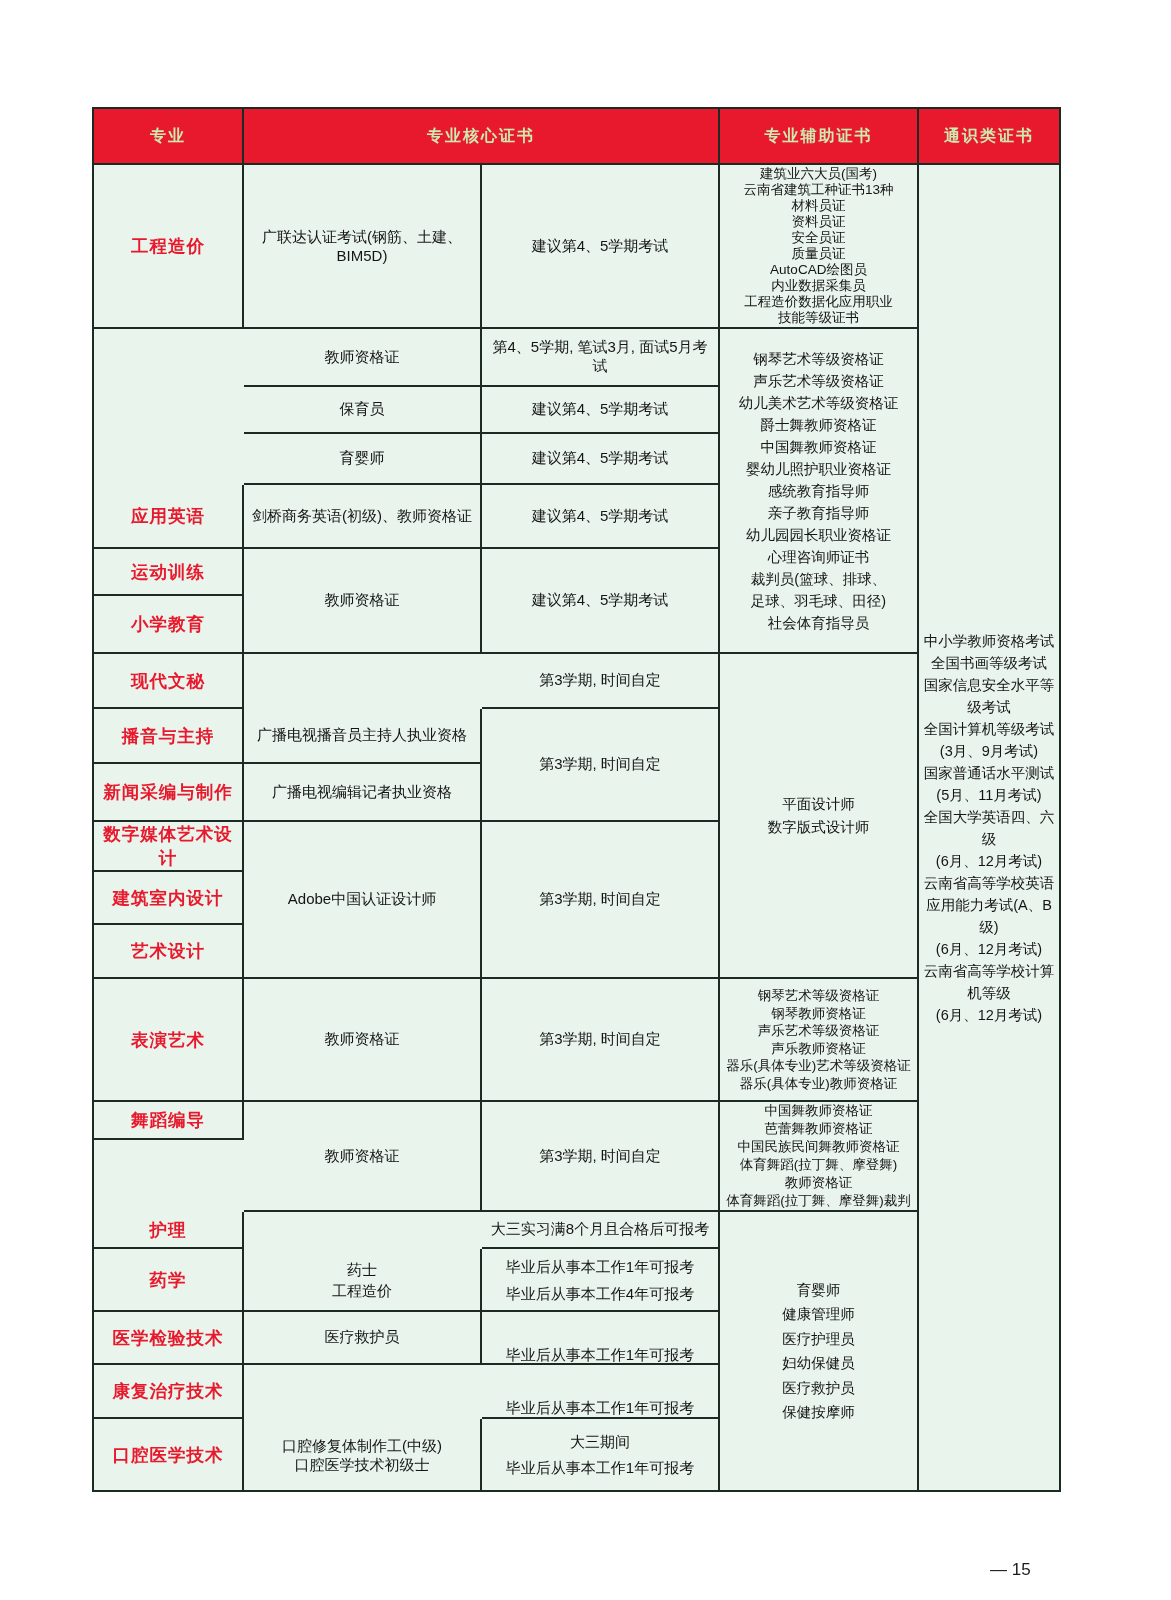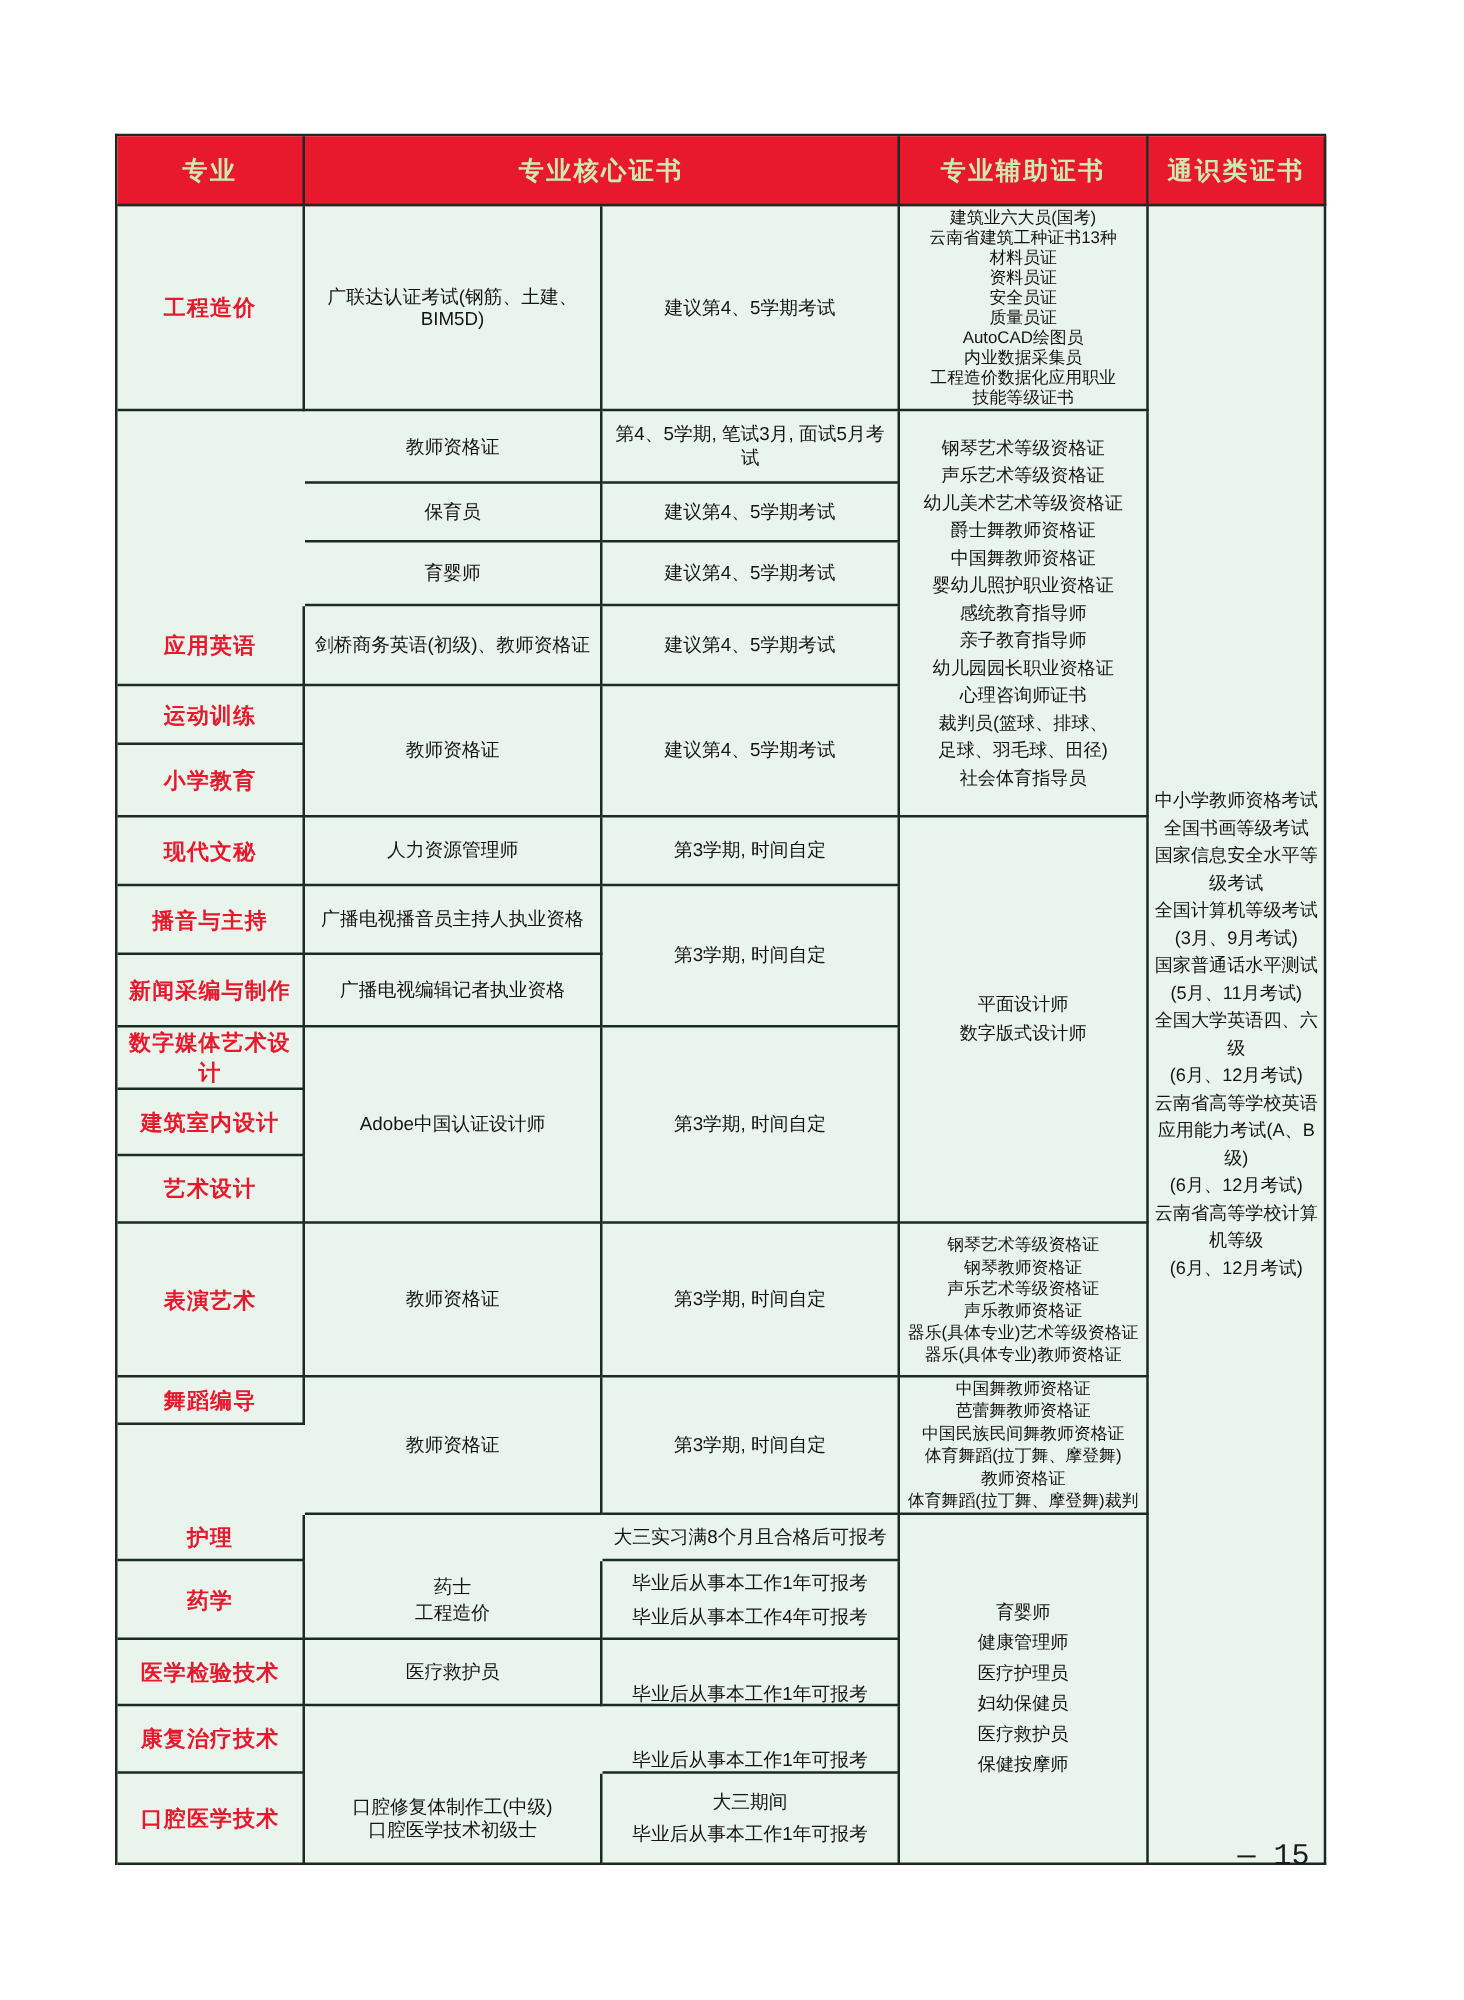--- a/index.html
+++ b/index.html
@@ -8,37 +8,37 @@
   html,body{margin:0;padding:0;}
   .page{position:relative;width:1171px;height:1600px;background:#ffffff;
         font-family:"Liberation Sans","DejaVu Sans",sans-serif;overflow:hidden;}
   .tbl{position:absolute;left:92px;top:107px;display:grid;
        grid-template-columns:150px 238px 238px 199px 142px;
        grid-template-rows:56px 164px 58px 47px 51px 64px 47px 58px 55px 55px 58px 50px 53px 54px 123px 38px 72px 37px 63px 53px 54px 73px;
        border-top:2px solid var(--bd);border-left:2px solid var(--bd);background:var(--bg);}
   .c{border-right:2px solid var(--bd);border-bottom:2px solid var(--bd);
      display:flex;align-items:center;justify-content:center;text-align:center;
      white-space:pre-line;box-sizing:border-box;padding:2px 3px;overflow:hidden;color:var(--ink);}
-  .hdr{background:var(--red);color:var(--hdr-txt);font-size:20px;font-weight:bold;letter-spacing:2px;}
+  .hdr{background:var(--red);color:var(--hdr-txt);font-size:16px;font-weight:bold;letter-spacing:2px;}
   .major{color:var(--red);font-weight:bold;font-size:17.5px;letter-spacing:1px;}
   .txt{font-size:15px;}
   .gap2{line-height:27px;}
   .nm2{line-height:21px;}
   .nm2s{line-height:19px;}
   .gap2s{line-height:26px;}
   .low{align-items:flex-start;padding-top:34px;}
   .aux-tight{font-size:13.5px;line-height:16px;}
   .aux-ed{font-size:14.5px;line-height:22px;}
   .aux-dsg{font-size:14.5px;line-height:23px;}
   .aux-perf{font-size:13.5px;line-height:17.5px;}
   .aux-dance{font-size:13.5px;line-height:18px;}
   .aux-med{font-size:14.5px;line-height:24.5px;}
   .gen{font-size:14.5px;line-height:22px;}
-  .footer{position:absolute;left:990px;top:1472px;width:80px;text-align:left;
-          font-family:Liberation Mono, monospace;font-size:24px;color:#1c1c1c;}
+  .footer{position:absolute;left:990px;top:1560px;width:80px;text-align:left;
+          font-family:Liberation Sans, sans-serif;font-size:17px;color:#1c1c1c;}
 </style>
 </head>
 <body>
 
 <div class="page">
   <div class="tbl">
 
     <div class="c hdr" style="grid-area:1/1/2/2">专业</div>
     <div class="c hdr" style="grid-area:1/2/2/4">专业核心证书</div>
     <div class="c hdr" style="grid-area:1/4/2/5">专业辅助证书</div>
@@ -61,21 +61,20 @@
     <div class="c major" style="grid-area:20/1/21/2">医学检验技术</div>
     <div class="c major" style="grid-area:21/1/22/2">康复治疗技术</div>
     <div class="c major" style="grid-area:22/1/23/2">口腔医学技术</div>
 
     <div class="c txt" style="grid-area:2/2/3/3">广联达认证考试(钢筋、土建、BIM5D)</div>
     <div class="c txt" style="grid-area:3/2/4/3">教师资格证</div>
     <div class="c txt" style="grid-area:4/2/5/3">保育员</div>
     <div class="c txt" style="grid-area:5/2/6/3">育婴师</div>
     <div class="c txt" style="grid-area:6/2/7/3">剑桥商务英语(初级)、教师资格证</div>
     <div class="c txt" style="grid-area:7/2/9/3">教师资格证</div>
-    <div class="c txt" style="grid-area:9/2/10/3">人力资源管理师</div>
     <div class="c txt" style="grid-area:10/2/11/3">广播电视播音员主持人执业资格</div>
     <div class="c txt" style="grid-area:11/2/12/3">广播电视编辑记者执业资格</div>
     <div class="c txt" style="grid-area:12/2/15/3">Adobe中国认证设计师</div>
     <div class="c txt" style="grid-area:15/2/16/3">教师资格证</div>
     <div class="c txt" style="grid-area:16/2/18/3">教师资格证</div>
     <div class="c txt nm2" style="grid-area:19/2/20/3">药士
 工程造价</div>
     <div class="c txt" style="grid-area:20/2/21/3">医疗救护员</div>
     <div class="c txt nm2s" style="grid-area:22/2/23/3">口腔修复体制作工(中级)
 口腔医学技术初级士</div>

